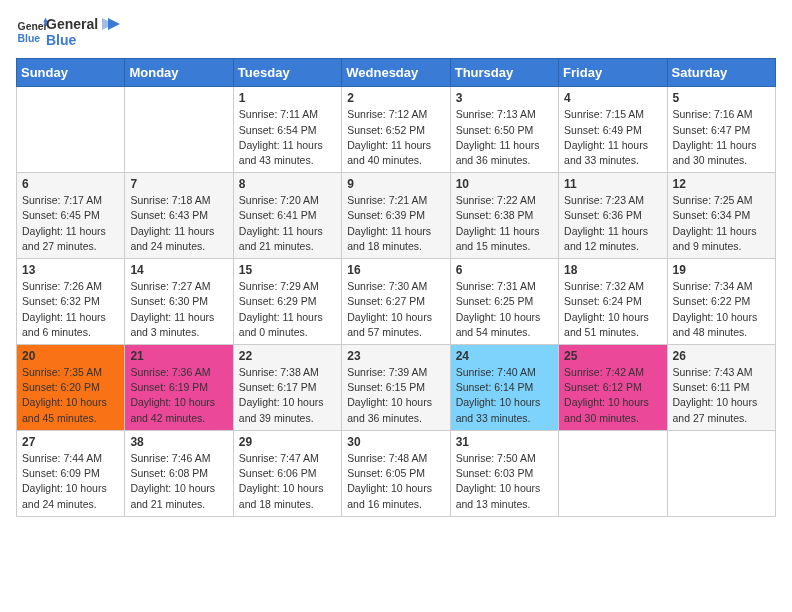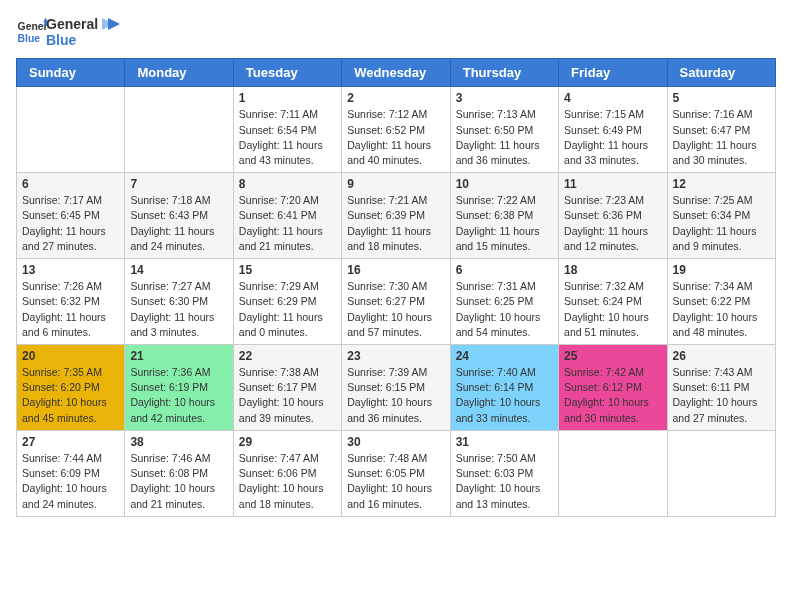--- a/index.html
+++ b/index.html
@@ -44,21 +44,21 @@
     .calendar {
       width: 100%;
       border-collapse: collapse;
       border: 1px solid #ccc;
     }
     .calendar th {
       background-color: #3a7bd5;
       color: #fff;
       font-size: 13px;
       font-weight: bold;
-      padding: 6px 12px;
+      padding: 6px 4px;
       text-align: left;
       border: 1px solid #2e63b0;
     }
     .calendar td {
       vertical-align: top;
       border: 1px solid #ccc;
       padding: 4px 5px;
       width: 107px;
       min-height: 80px;
       font-size: 10.5px;
@@ -201,25 +201,25 @@
           <td>
             <span class="day-num">18</span>
             <div class="day-info">Sunrise: 7:32 AM<br>Sunset: 6:24 PM<br>Daylight: 10 hours and 51 minutes.</div>
           </td>
           <td>
             <span class="day-num">19</span>
             <div class="day-info">Sunrise: 7:34 AM<br>Sunset: 6:22 PM<br>Daylight: 10 hours and 48 minutes.</div>
           </td>
         </tr>
         <tr>
-          <td style="background-color: #eab308;">
+          <td style="background-color: #f97316;">
             <span class="day-num">20</span>
             <div class="day-info">Sunrise: 7:35 AM<br>Sunset: 6:20 PM<br>Daylight: 10 hours and 45 minutes.</div>
           </td>
-          <td style="background-color: #86efac;">
+          <td style="background-color: #ec4899;">
             <span class="day-num">21</span>
             <div class="day-info">Sunrise: 7:36 AM<br>Sunset: 6:19 PM<br>Daylight: 10 hours and 42 minutes.</div>
           </td>
           <td style="background-color: rgb(245, 245, 245); margin-left: 48px;">
             <span class="day-num">22</span>
             <div class="day-info">Sunrise: 7:38 AM<br>Sunset: 6:17 PM<br>Daylight: 10 hours and 39 minutes.</div>
           </td>
           <td style="background-color: rgb(245, 245, 245);">
             <span class="day-num">23</span>
             <div class="day-info">Sunrise: 7:39 AM<br>Sunset: 6:15 PM<br>Daylight: 10 hours and 36 minutes.</div>

